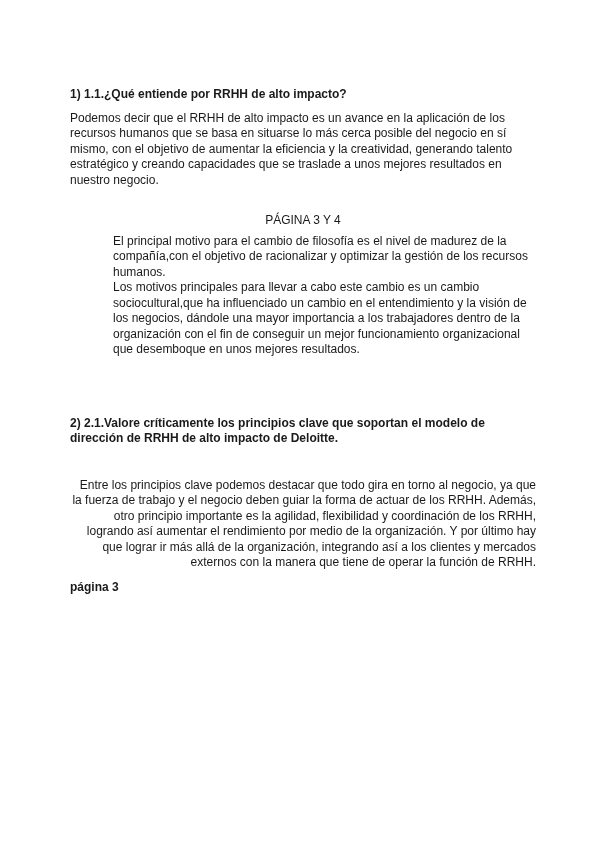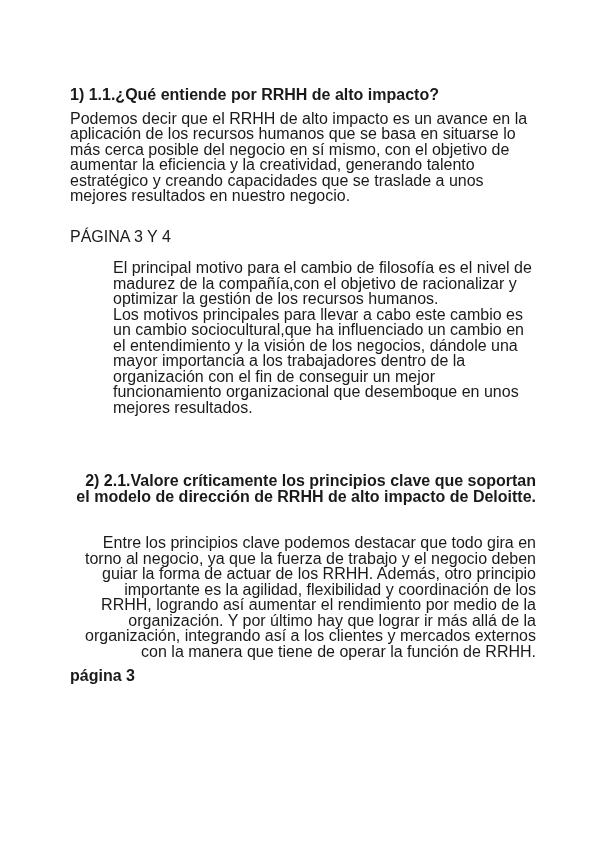--- a/index.html
+++ b/index.html
@@ -8,45 +8,45 @@
     background: #ffffff;
   }
   .page {
     position: relative;
     width: 600px;
     height: 848px;
     background: #ffffff;
     box-sizing: border-box;
     padding: 87px 64px 0 70px;
     font-family: "Liberation Sans", sans-serif;
-    font-size: 16px;
+    font-size: 12px;
     line-height: 15.5px;
     color: #1a1a1a;
     overflow: hidden;
   }
   .doc-block {
     margin: 0;
     padding: 0;
     text-align: left;
   }
   .heading {
     font-weight: bold;
   }
   .para {
     font-weight: normal;
   }
   .pre-line {
     white-space: pre-line;
   }
   .mb-8  { margin-bottom: 8px; }
   .mb-9  { margin-bottom: 9px; text-align: right; }
-  .mb-12 { margin-bottom: 16px; }
+  .mb-12 { margin-bottom: 5px; text-align: center; }
   .mb-13 { margin-bottom: 25px; }
   .mb-16 { margin-bottom: 16px; }
-  .mb-31 { margin-bottom: 31px; text-align: right; }
+  .mb-31 { margin-bottom: 31px; }
   .mb-58 { margin-bottom: 58px; margin-left: 43px; }
 </style>
 </head>
 <body>
 
 <div class="page">
 
   <div class="doc-block heading mb-8">1) 1.1.¿Qué entiende por RRHH de alto impacto?</div>
 
   <div class="doc-block para mb-13">Podemos decir que el RRHH de alto impacto es un avance en la aplicación de los recursos humanos que se basa en situarse lo más cerca posible del negocio en sí mismo, con el objetivo de aumentar la eficiencia y la creatividad, generando talento estratégico y creando capacidades que se traslade a unos mejores resultados en nuestro negocio.</div>

